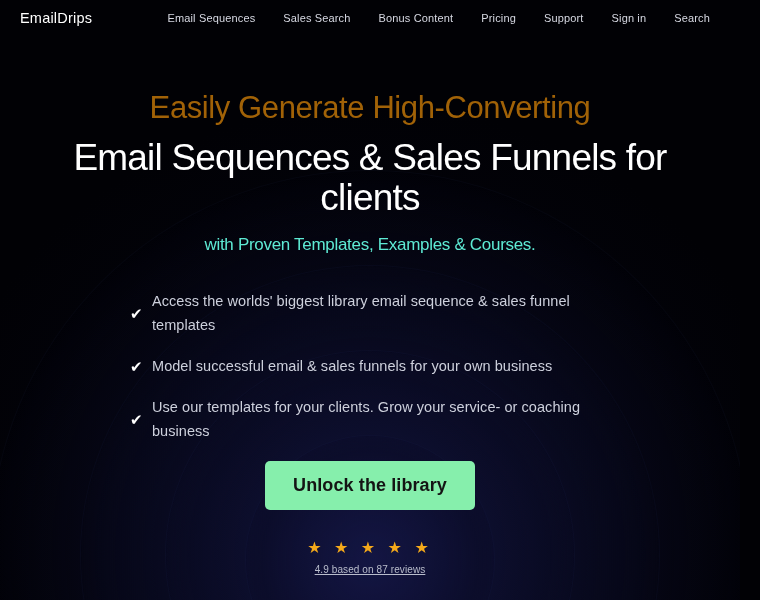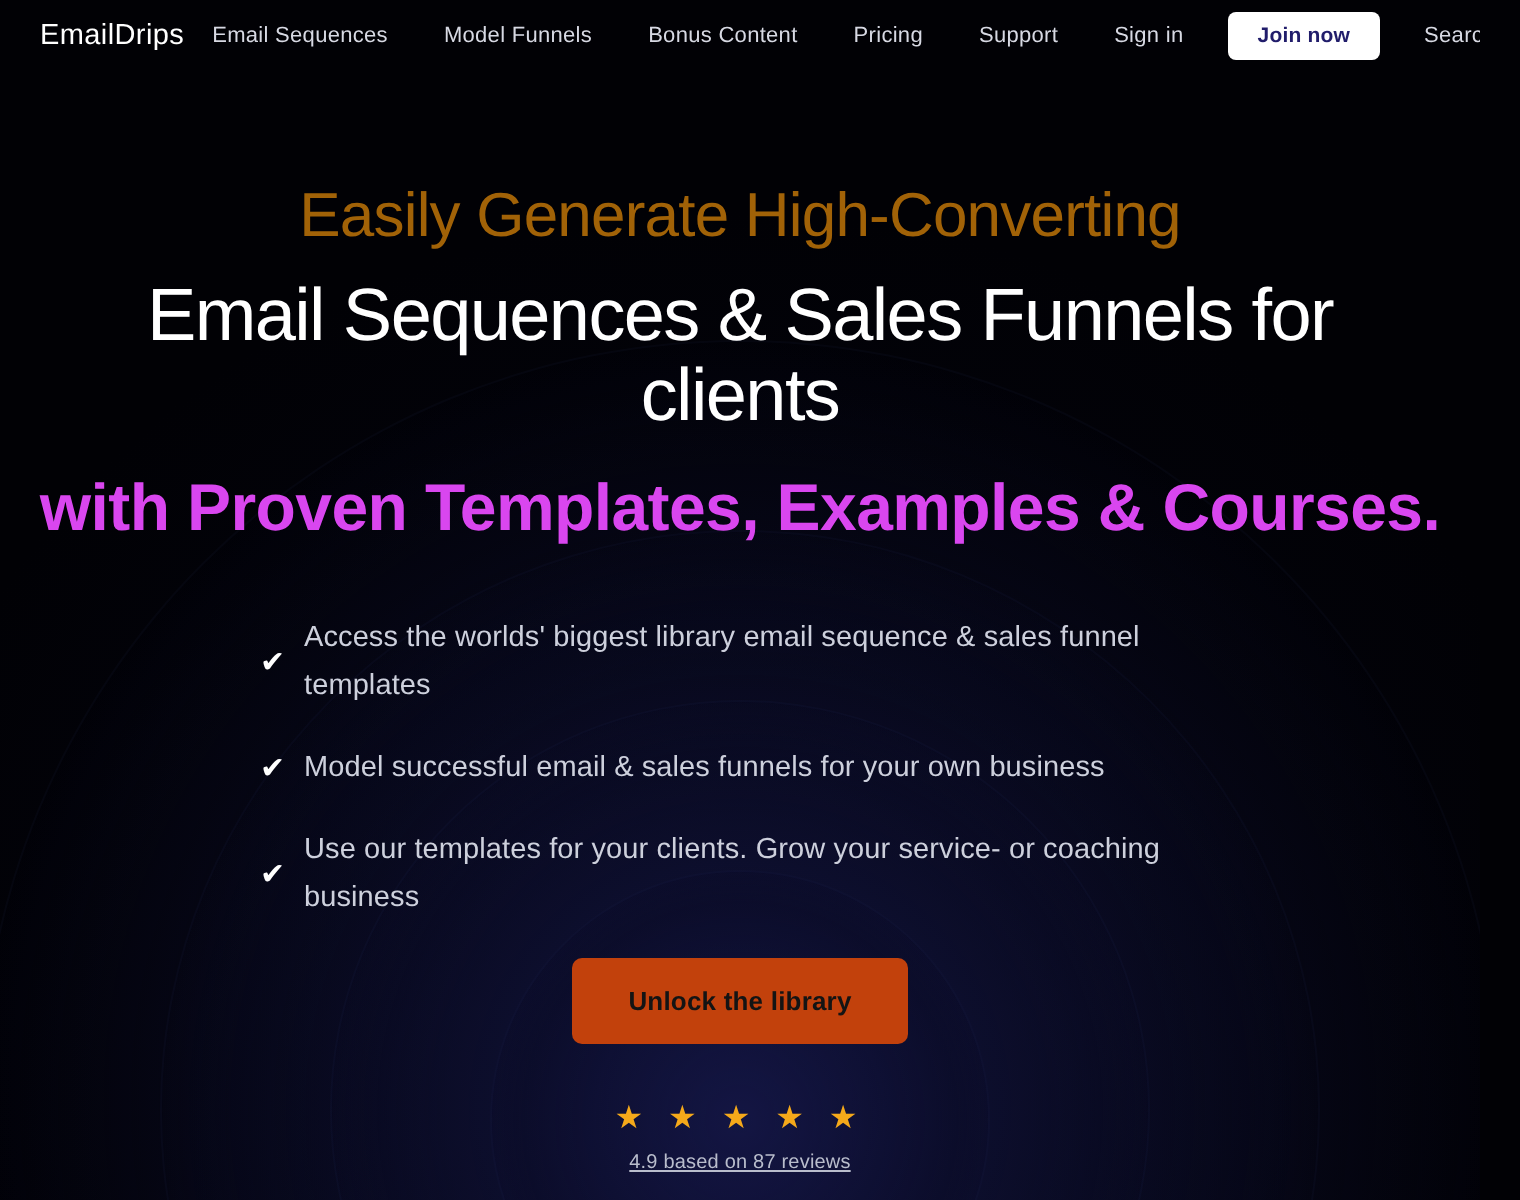--- a/index.html
+++ b/index.html
@@ -74,22 +74,22 @@
   .hero-title {
     margin-top:12px;
     color:#ffffff;
     font-size:37px; font-weight:400;
     letter-spacing:-0.8px;
     line-height:1.1;
     padding:0 40px;
   }
   .hero-sub {
     margin-top:16px;
-    color:#d946ef;
-    font-size:33px; font-weight:700;
+    color:#5eead4;
+    font-size:17px; font-weight:400;
     letter-spacing:-0.3px;
   }
 
   
   .benefits {
     position:relative; z-index:4;
     width:480px; margin:35px auto 0;
     text-align:left;
   }
   .benefit {
@@ -103,22 +103,22 @@
   }
   .benefit-text {
     color:#cdd0dc; font-size:14.5px;
     line-height:1.62; letter-spacing:0.05px;
   }
 
   
   .cta-wrap { position:relative; z-index:4; text-align:center; margin-top:18px; }
   .cta-btn {
     display:inline-block;
-    background:#c2410c; color:#141414;
-    font-size:13px; font-weight:700;
+    background:#86efac; color:#141414;
+    font-size:18px; font-weight:700;
     padding:14px 28px; border-radius:5px;
     cursor:pointer; letter-spacing:0.1px;
     border:none;
   }
 
   
   .rating { position:relative; z-index:4; text-align:center; margin-top:30px; }
   .stars { color:#f5a91a; font-size:16px; letter-spacing:4px; line-height:1; }
   .rating-text {
     margin-top:8px; color:#b9bdcc;
@@ -136,26 +136,25 @@
     <div class="ring r2"></div>
     <div class="ring r3"></div>
     <div class="ring r4"></div>
   </div>
 
   <div class="nav">
     <div class="logo">EmailDrips</div>
 
     <div class="nav-links">
       <div class="nav-link">Email Sequences</div>
-      <div class="nav-link">Model Funnels</div>
+      <div class="nav-link">Sales Search</div>
       <div class="nav-link">Bonus Content</div>
       <div class="nav-link">Pricing</div>
       <div class="nav-link">Support</div>
       <div class="nav-link">Sign in</div>
-      <div class="join-btn">Join now</div>
       <div class="nav-link">Search</div>
     </div>
   </div>
 
   <div class="hero">
     <div class="hero-eyebrow">Easily Generate High-Converting</div>
     <div class="hero-title">Email Sequences &amp; Sales Funnels for clients</div>
     <div class="hero-sub">with Proven Templates, Examples &amp; Courses.</div>
   </div>
 

